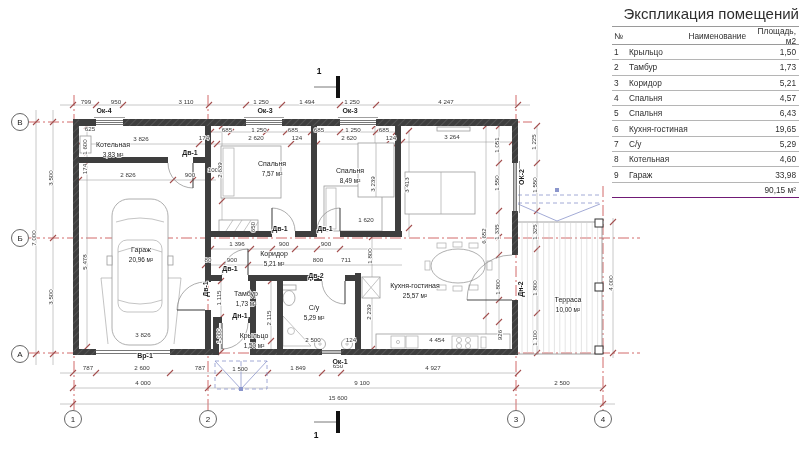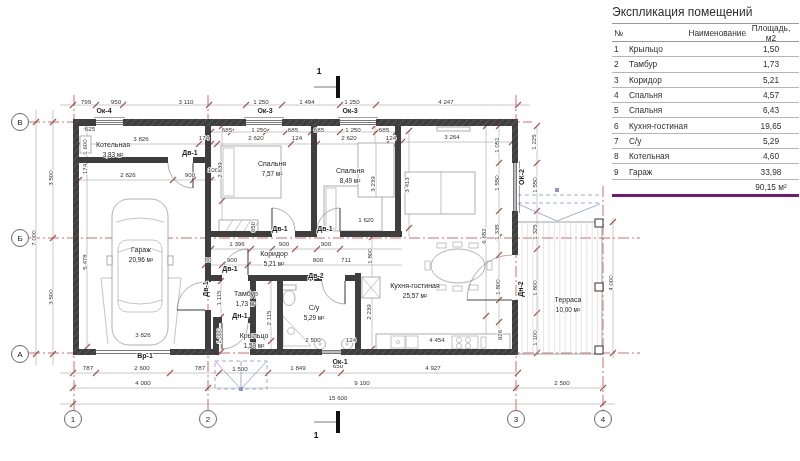--- a/index.html
+++ b/index.html
@@ -27,30 +27,30 @@
   text{font-family:"Liberation Sans",sans-serif;}
   .dim{font-size:6.2px;fill:#3a3a3a;text-anchor:middle;paint-order:stroke;stroke:#fff;stroke-width:1.6px;}
   .olab{font-size:7px;font-weight:bold;fill:#1d1d1d;text-anchor:middle;paint-order:stroke;stroke:#fff;stroke-width:1.8px;}
   .rname{font-size:7px;fill:#222;text-anchor:middle;paint-order:stroke;stroke:#fff;stroke-width:1.4px;}
   .rarea{font-size:6.4px;fill:#222;text-anchor:middle;paint-order:stroke;stroke:#fff;stroke-width:1.4px;}
   .gtext{font-size:8px;fill:#222;text-anchor:middle;}
   .sectext{font-size:8.5px;font-weight:bold;fill:#111;text-anchor:middle;}
 
   
   #schedule{position:absolute;left:612px;top:2px;width:187px;color:#2e2e2e;}
-  #schedule .title{font-size:12px;text-align:left;padding:3px 0 4px 0;}
+  #schedule .title{font-size:15px;text-align:right;padding:3px 0 4px 0;}
   .thead{display:flex;align-items:center;height:17px;border-top:1px solid #9a9a9a;
          border-bottom:1px solid #9a9a9a;font-size:8.3px;}
   .trow{display:flex;align-items:center;height:14.3px;border-bottom:1px solid #b5b5b5;font-size:8.3px;}
   .c-num{width:15px;padding-left:2px;flex:none;}
   .c-name{flex:1;}
   .thead .c-name{text-align:right;}
-  .c-area{width:50px;text-align:center;padding-right:3px;flex:none;}
+  .c-area{width:50px;text-align:right;padding-right:3px;flex:none;}
   .trow .c-area{border-left:none;}
-  .ttotal{display:flex;height:14px;align-items:center;border-bottom:3px solid #701a75;font-size:8.3px;}
+  .ttotal{display:flex;height:14px;align-items:center;border-bottom:1px solid #701a75;font-size:8.3px;}
   .ttotal .c-area{margin-left:auto;}
 </style>
 </head>
 <body>
 
 <div id="stage">
 
   <svg id="plan-svg" width="800" height="461" viewBox="0 0 800 461">
     <defs>
       <pattern id="wallhatch" width="5" height="5" patternUnits="userSpaceOnUse" patternTransform="rotate(45)">

